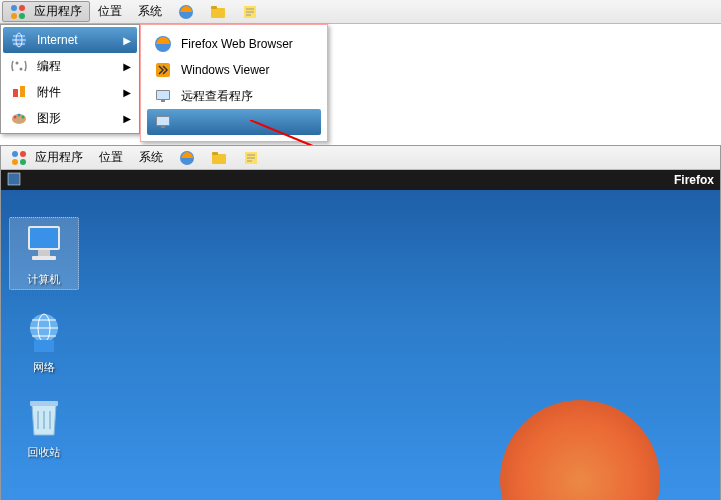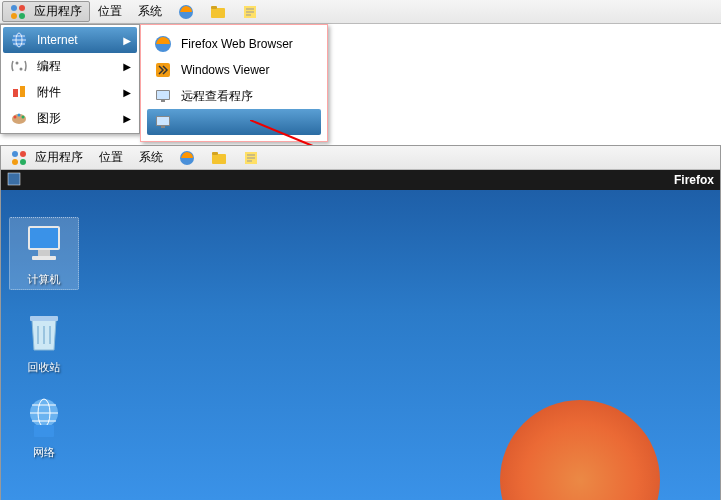--- a/index.html
+++ b/index.html
@@ -353,33 +353,33 @@
             <rect x="10" y="8" width="28" height="20" fill="#3a92e8"></rect>
             <rect x="18" y="30" width="12" height="6" fill="#ccc"></rect>
             <rect x="12" y="36" width="24" height="4" rx="1" fill="#e8e8e8"></rect>
           </svg>
       </div>
       <div class="icon-label">计算机</div>
     </div>
     <div class="desktop-icon">
       <div class="desktop-icon-img">
         <svg width="48" height="48" viewBox="0 0 48 48">
-            <path d="M12 12 L14 42 L34 42 L36 12 Z" fill="#cde8f5" stroke="#88b8d8" stroke-width="1"></path>
-            <rect x="10" y="8" width="28" height="5" rx="1" fill="#aaccee"></rect>
-            <path d="M18 18v18M24 18v18M30 18v18" stroke="#88b8d8" stroke-width="1.5"></path>
-          </svg>
-      </div>
-      <div class="icon-label">回收站</div>
-    </div>
-    <div class="desktop-icon">
-      <div class="desktop-icon-img">
-        <svg width="48" height="48" viewBox="0 0 48 48">
             <circle cx="24" cy="20" r="14" fill="#6bb3f0"></circle>
             <ellipse cx="24" cy="20" rx="6" ry="14" fill="none" stroke="#fff" stroke-width="1"></ellipse>
             <path d="M10 20h28M12 12h24M12 28h24" stroke="#fff" stroke-width="1"></path>
             <rect x="14" y="32" width="20" height="12" rx="1" fill="#3a92e8"></rect>
           </svg>
       </div>
       <div class="icon-label">网络</div>
     </div>
+    <div class="desktop-icon">
+      <div class="desktop-icon-img">
+        <svg width="48" height="48" viewBox="0 0 48 48">
+            <path d="M12 12 L14 42 L34 42 L36 12 Z" fill="#cde8f5" stroke="#88b8d8" stroke-width="1"></path>
+            <rect x="10" y="8" width="28" height="5" rx="1" fill="#aaccee"></rect>
+            <path d="M18 18v18M24 18v18M30 18v18" stroke="#88b8d8" stroke-width="1.5"></path>
+          </svg>
+      </div>
+      <div class="icon-label">回收站</div>
+    </div>
     <div class="sun-shape"></div>
   </div>
 </div>
 
 </body></html>

